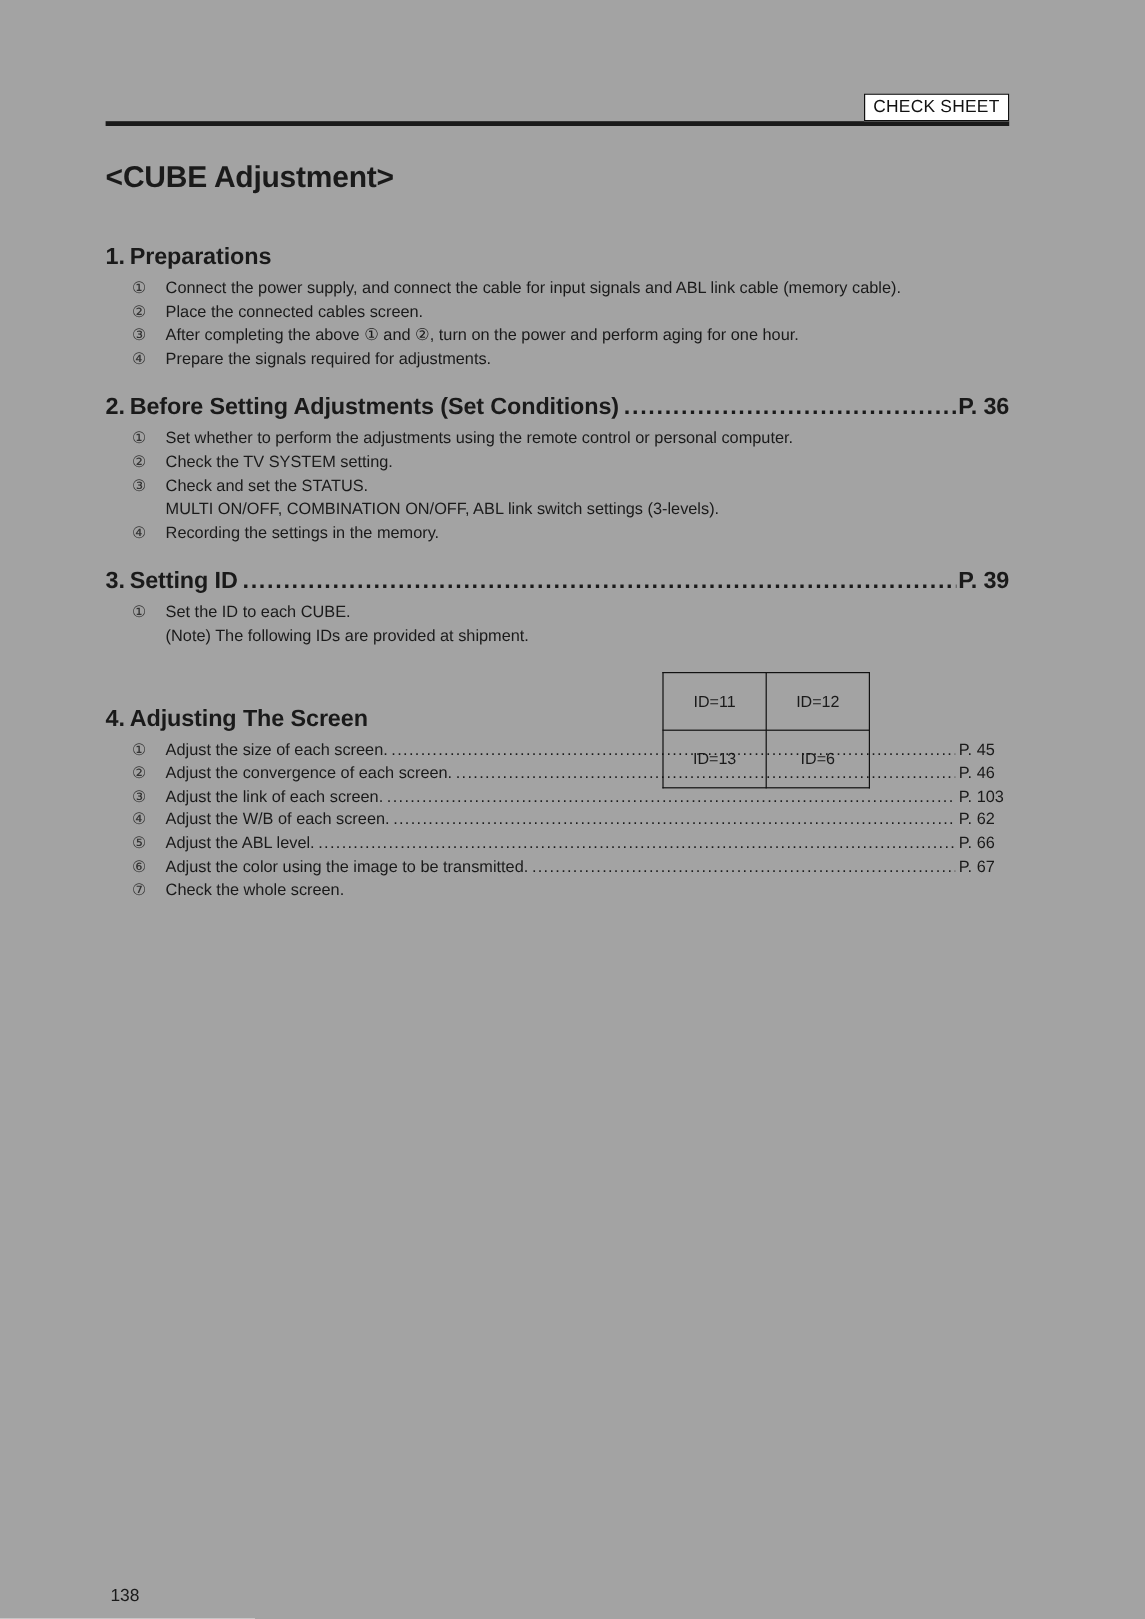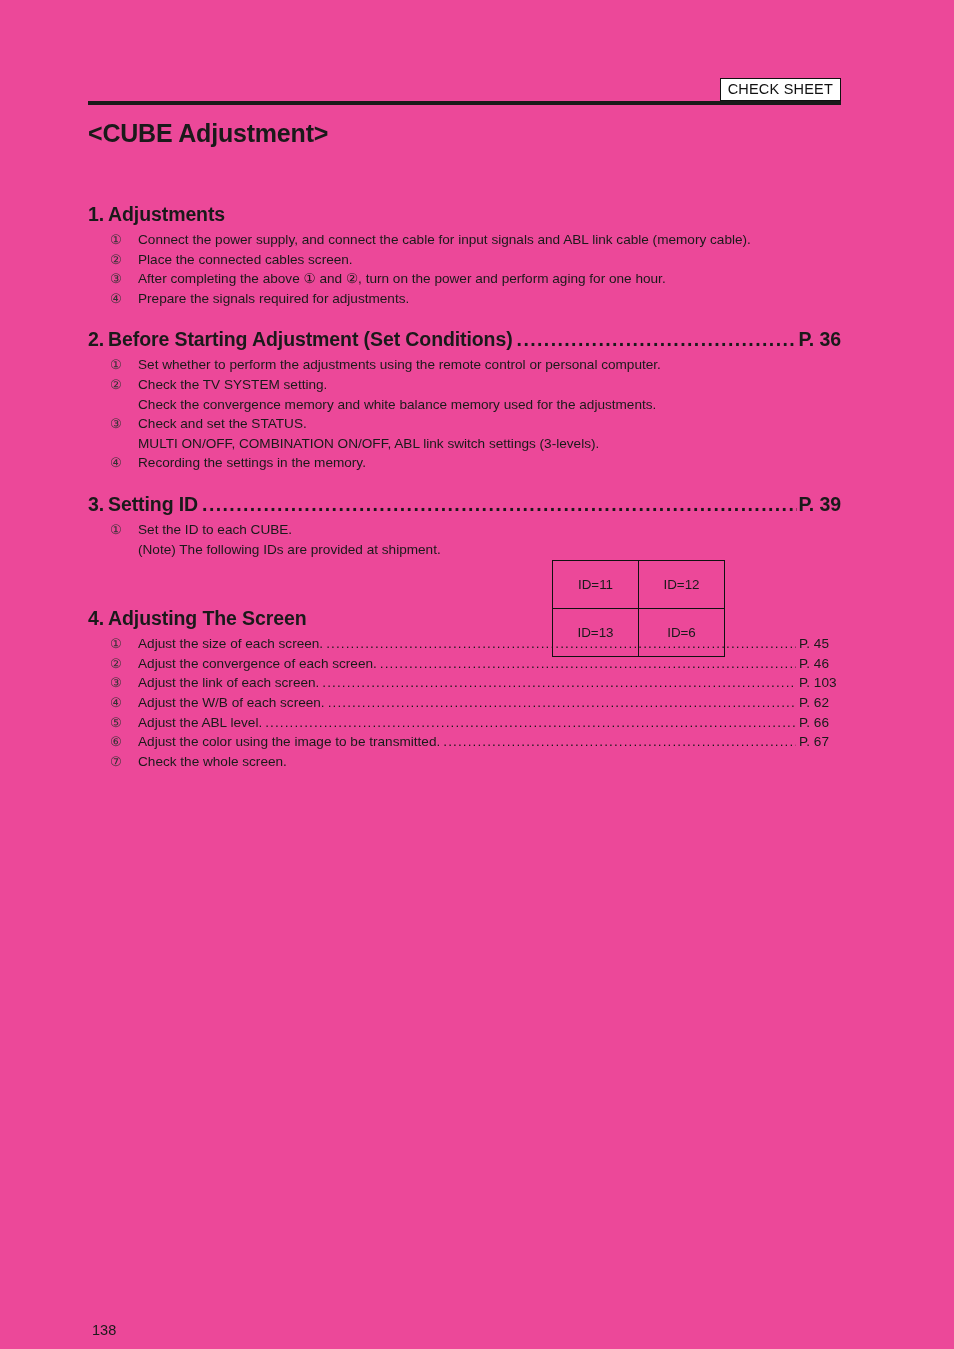--- a/index.html
+++ b/index.html
@@ -8,21 +8,21 @@
     background: #ffffff;
   }
   body {
     font-family: "Liberation Sans", sans-serif;
     color: #1a1a1a;
   }
   .page {
     position: relative;
     width: 954px;
     height: 1349px;
-    background: #ec4899;
+    background: #a3a3a3;
     overflow: hidden;
   }
 
   
   .header-zone {
     position: absolute;
     left: 88px;
     top: 78px;
     width: 753px;
   }
@@ -40,21 +40,21 @@
     clear: both;
     height: 4px;
     background: #1a1a1a;
     margin-top: 1px;
   }
 
   
   .doc-title {
     position: absolute;
     left: 88px;
-    top: 119px;
+    top: 134px;
     font-size: 25px;
     font-weight: bold;
     letter-spacing: -0.2px;
     color: #1a1a1a;
   }
 
   
   .content {
     position: absolute;
     left: 88px;
@@ -185,21 +185,21 @@
     <div class="header-rule"></div>
   </div>
 
   <div class="doc-title">&lt;CUBE Adjustment&gt;</div>
 
   <div class="content">
 
     <div class="sec-block sec1">
       <div class="sec-head no-leader">
         <span class="sec-num">1.</span>
-        <span class="sec-title">Adjustments</span>
+        <span class="sec-title">Preparations</span>
 
       </div>
       <div class="sec-body">
         <div class="item plain">
           <span class="item-mark">①</span>
           <span class="item-text">Connect the power supply, and connect the cable for input signals and ABL link cable (memory cable).</span>
 
         </div>
         <div class="item plain">
           <span class="item-mark">②</span>
@@ -215,36 +215,35 @@
           <span class="item-mark">④</span>
           <span class="item-text">Prepare the signals required for adjustments.</span>
 
         </div>
       </div>
     </div>
 
     <div class="sec-block sec2">
       <div class="sec-head">
         <span class="sec-num">2.</span>
-        <span class="sec-title">Before Starting Adjustment (Set Conditions)</span>
+        <span class="sec-title">Before Setting Adjustments (Set Conditions)</span>
         <span class="sec-leader">..............................................................................................................</span>
         <span class="sec-page">P. 36</span>
       </div>
       <div class="sec-body">
         <div class="item plain">
           <span class="item-mark">①</span>
           <span class="item-text">Set whether to perform the adjustments using the remote control or personal computer.</span>
 
         </div>
         <div class="item plain">
           <span class="item-mark">②</span>
           <span class="item-text">Check the TV SYSTEM setting.</span>
 
         </div>
-        <div class="item-sub">Check the convergence memory and white balance memory used for the adjustments.</div>
         <div class="item plain">
           <span class="item-mark">③</span>
           <span class="item-text">Check and set the STATUS.</span>
 
         </div>
         <div class="item-sub">MULTI ON/OFF, COMBINATION ON/OFF, ABL link switch settings (3-levels).</div>
         <div class="item plain">
           <span class="item-mark">④</span>
           <span class="item-text">Recording the settings in the memory.</span>
 

